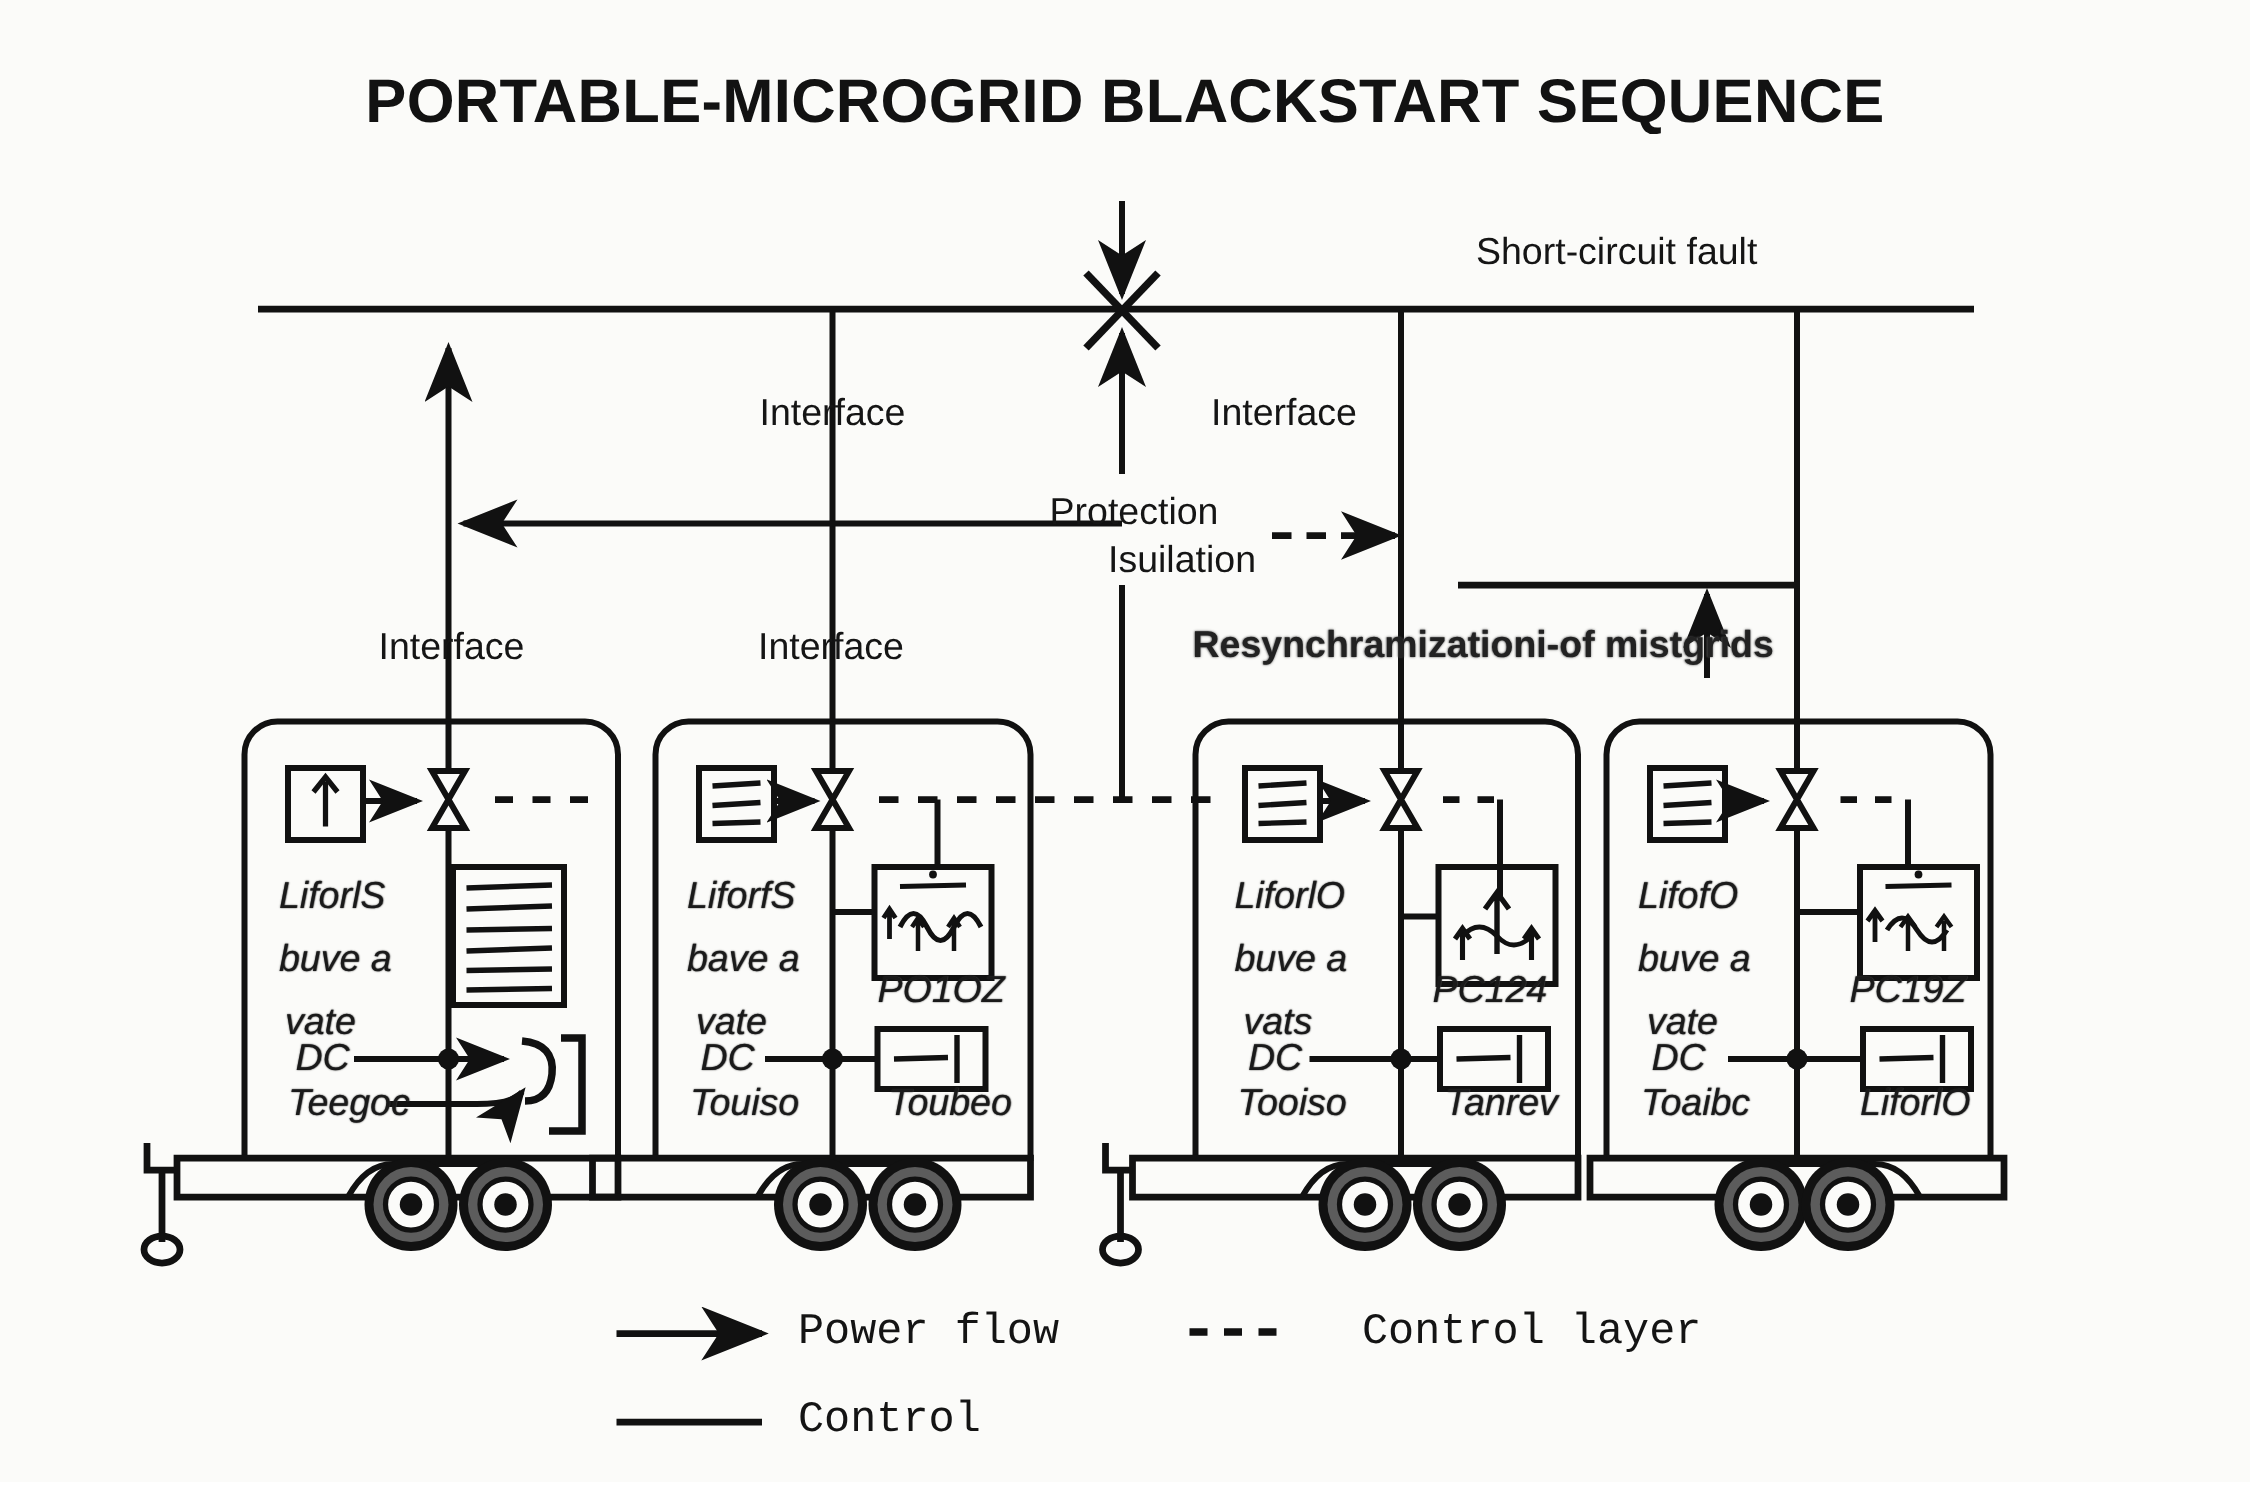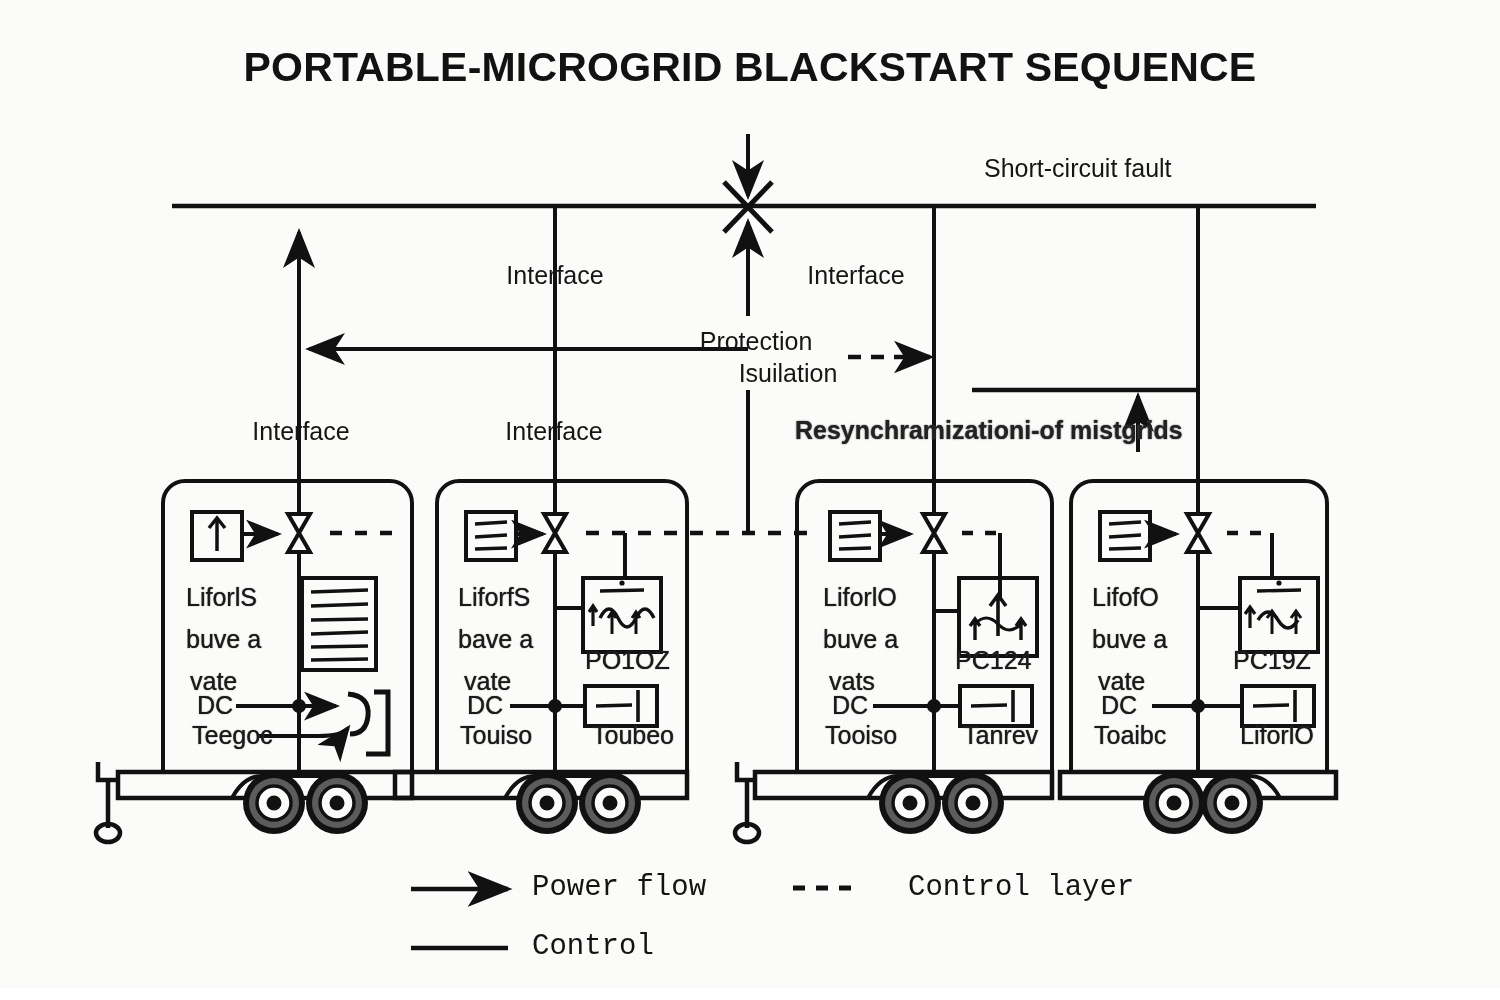--- a/index.html
+++ b/index.html
@@ -43,20 +43,21 @@
   }
   .lbl.bold {
     font-weight: bold;
   }
   .lbl.ctr {
     transform: translateX(-50%);
   }
   .lbl.blur {
     color: #1a1a1a;
     text-shadow: 0 0 1.1px rgba(40,40,40,0.85), 0.5px 0.2px 0.6px rgba(90,90,90,0.5);
+    font-style: italic;
   }
   .lbl.blur2 {
     color: #222;
     text-shadow: 0 0 1.6px rgba(60,60,60,0.8), -0.6px 0.3px 1.1px rgba(120,120,120,0.55);
   }
   .legtext {
     position: absolute;
     font-size: 29px;
     color: #141414;
     white-space: nowrap;

